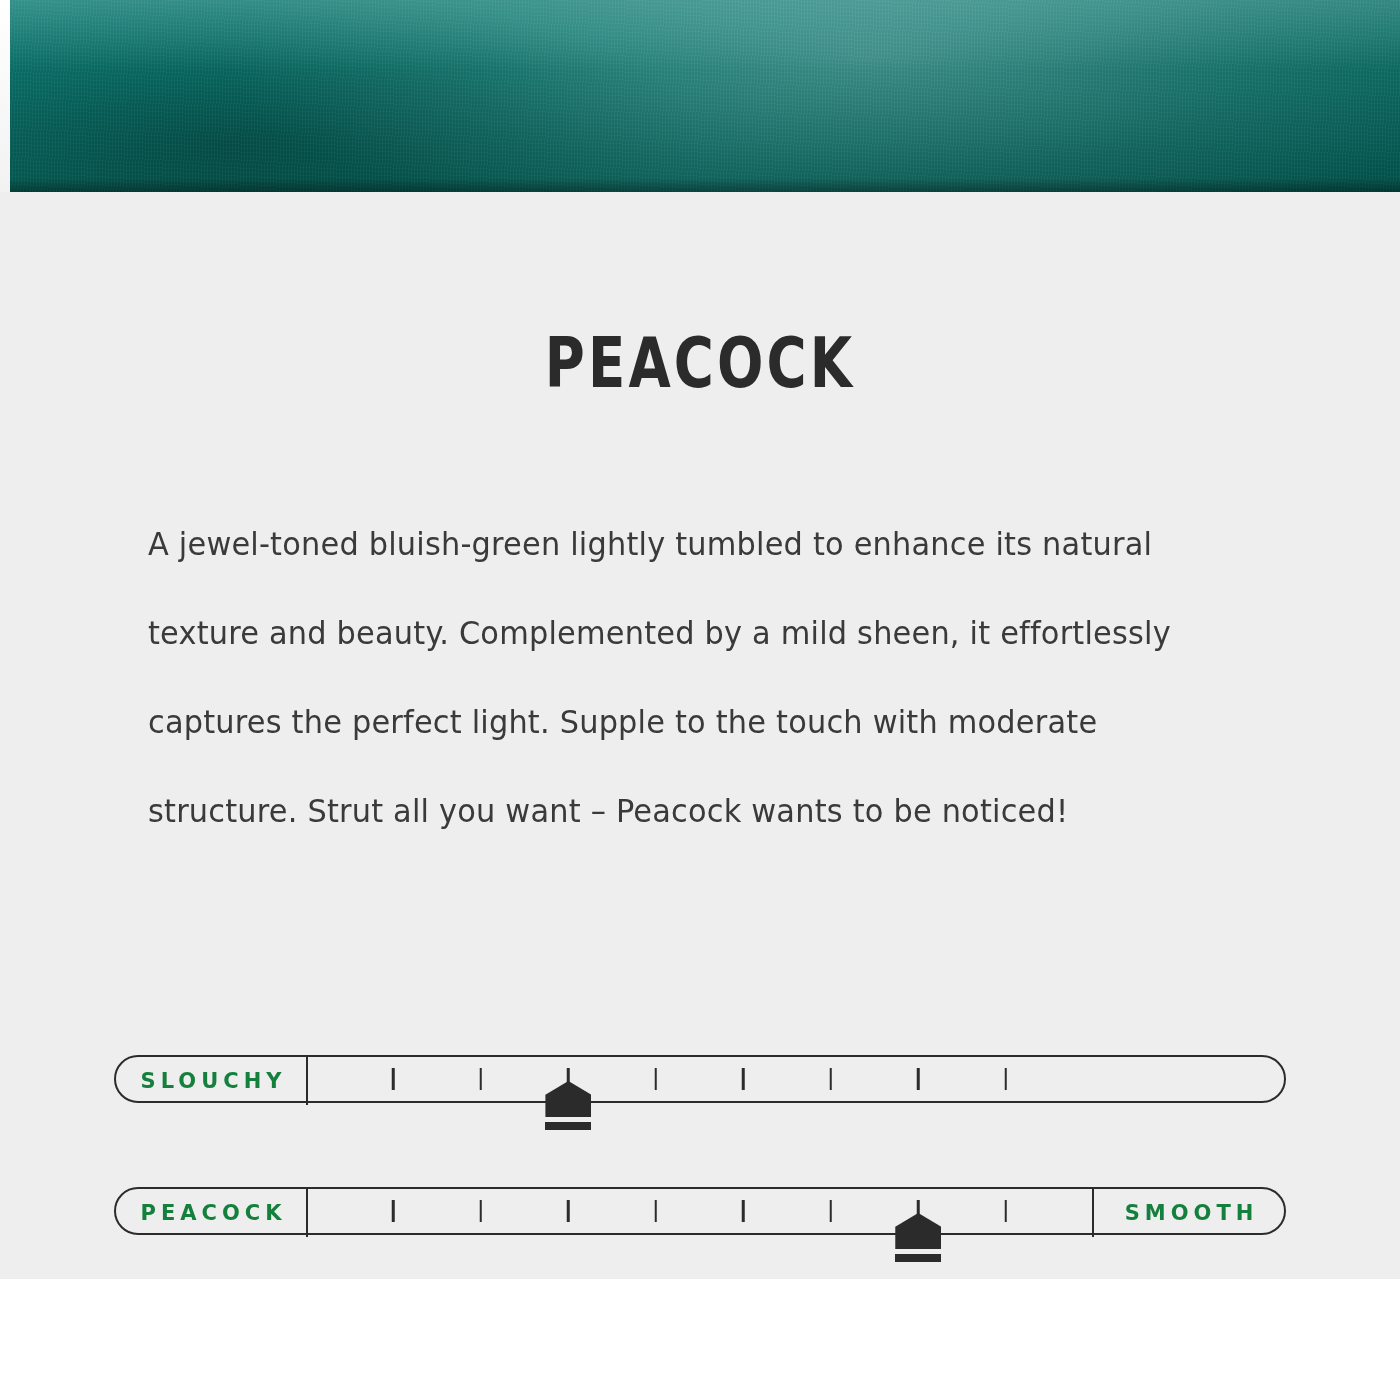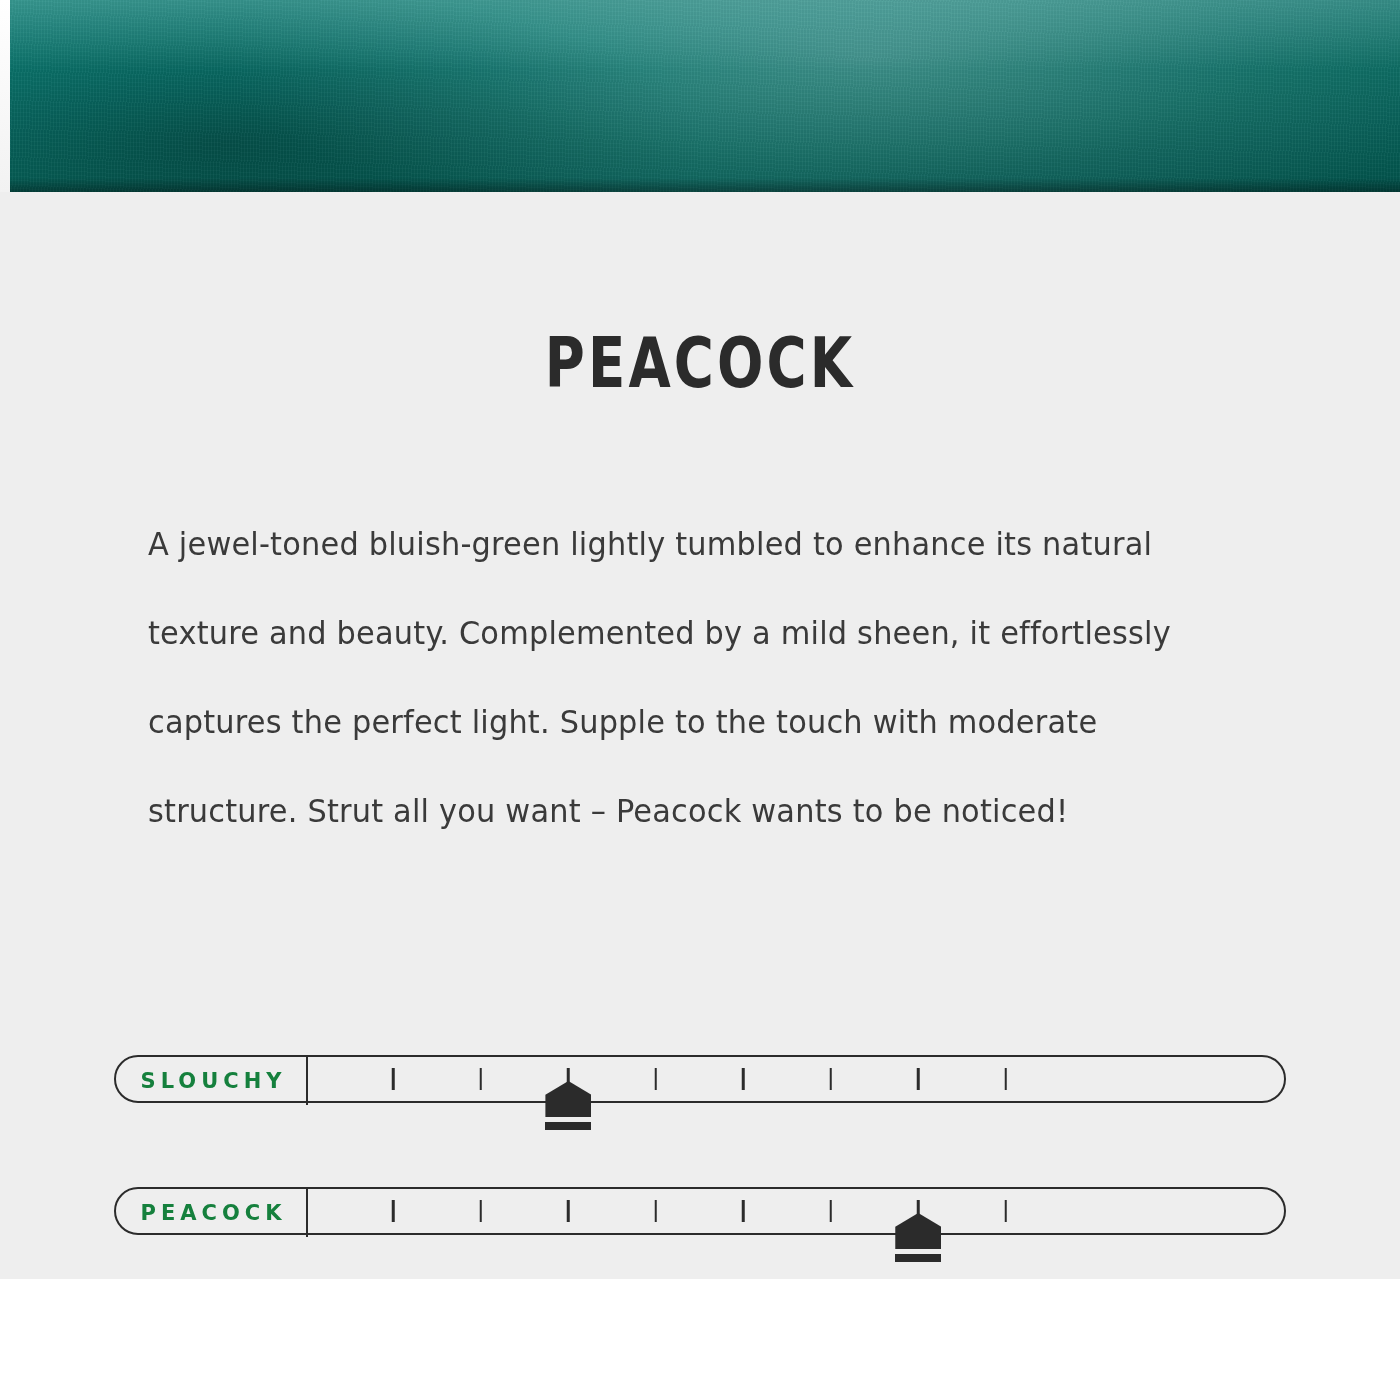--- a/index.html
+++ b/index.html
@@ -216,20 +216,21 @@
         <div class="marker" style="left:33.3%">
           <div class="head"></div>
           <div class="bar"></div>
         </div>
       </div>
     </div>
 
     <div class="scale-row">
       <div class="scale-track">
         <div class="cap cap-left">PEACOCK</div>
+        <div class="cap cap-right">SMOOTH</div>
       </div>
       <div class="ticks">
         <div class="tick" style="left:11.1%"></div>
         <div class="tick" style="left:22.2%"></div>
         <div class="tick" style="left:33.3%"></div>
         <div class="tick" style="left:44.4%"></div>
         <div class="tick" style="left:55.5%"></div>
         <div class="tick" style="left:66.6%"></div>
         <div class="tick" style="left:77.7%"></div>
         <div class="tick" style="left:88.8%"></div>

